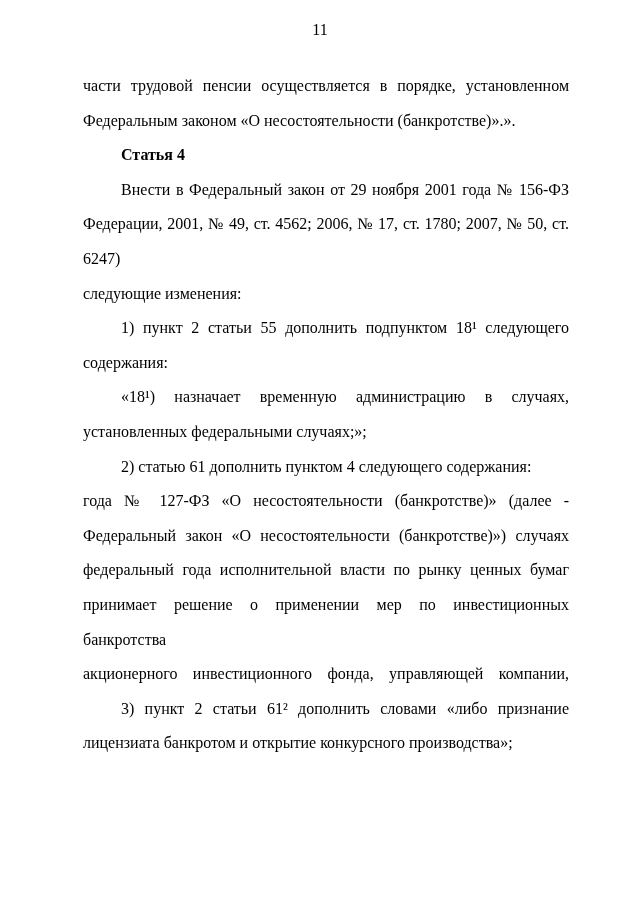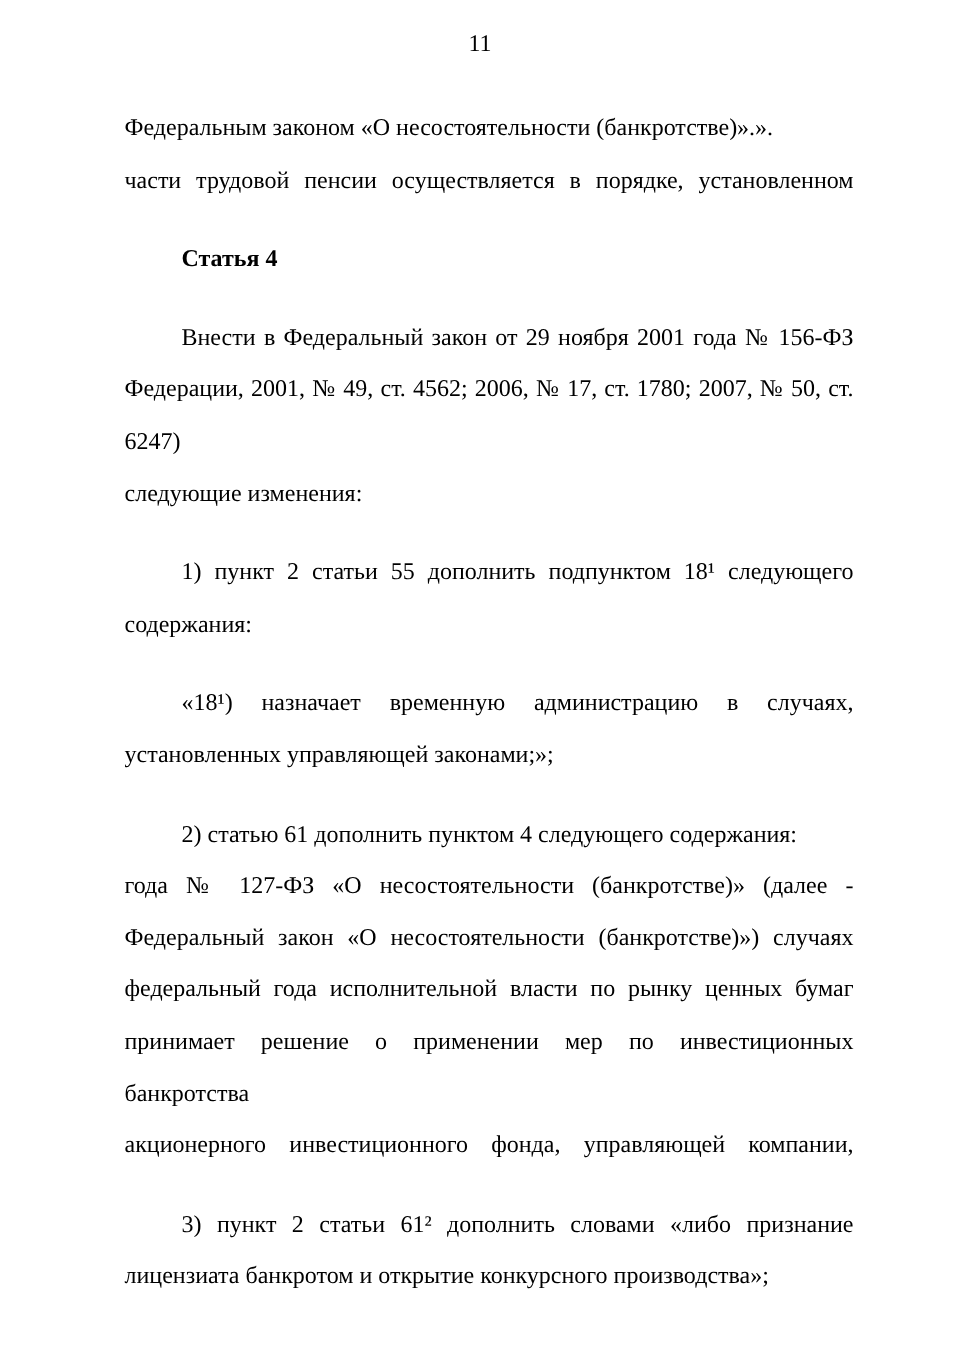--- a/index.html
+++ b/index.html
@@ -42,51 +42,50 @@
   }
   .line.justify {
     text-align: justify;
     text-align-last: justify;
   }
   .line.left {
     text-align: left;
   }
   .line.indent {
     text-indent: 38px;
-    margin-top: 18px;
   }
   .para.heading .line {
     font-weight: bold;
   }
 </style>
 </head>
 <body>
 
 <div class="sheet">
   <div class="page-number">11</div>
   <div class="content">
       <div class="para body">
+        <div class="line justify">части трудовой пенсии осуществляется в порядке, установленном</div>
         <div class="line left">Федеральным законом «О несостоятельности (банкротстве)».».</div>
-        <div class="line justify">части трудовой пенсии осуществляется в порядке, установленном</div>
       </div>
       <div class="para heading">
         <div class="line left indent">Статья 4</div>
       </div>
       <div class="para body">
         <div class="line justify indent">Внести в Федеральный закон от 29 ноября 2001 года № 156-ФЗ</div>
         <div class="line justify">Федерации, 2001, № 49, ст. 4562; 2006, № 17, ст. 1780; 2007, № 50, ст. 6247)</div>
         <div class="line left">следующие изменения:</div>
       </div>
       <div class="para body">
         <div class="line justify indent">1) пункт 2 статьи 55 дополнить подпунктом 18¹ следующего</div>
         <div class="line left">содержания:</div>
       </div>
       <div class="para body">
         <div class="line justify indent">«18¹) назначает временную администрацию в случаях,</div>
-        <div class="line left">установленных управляющей законами;»;</div>
+        <div class="line left">установленных федеральными случаях;»;</div>
       </div>
       <div class="para body">
         <div class="line left indent">2) статью 61 дополнить пунктом 4 следующего содержания:</div>
       </div>
       <div class="para body">
         <div class="line justify">года № 127-ФЗ «О несостоятельности (банкротстве)» (далее -</div>
         <div class="line justify">Федеральный закон «О несостоятельности (банкротстве)») случаях</div>
         <div class="line justify">федеральный года исполнительной власти по рынку ценных бумаг</div>
         <div class="line justify">принимает решение о применении мер по инвестиционных банкротства</div>
         <div class="line justify">акционерного инвестиционного фонда, управляющей компании,</div>

